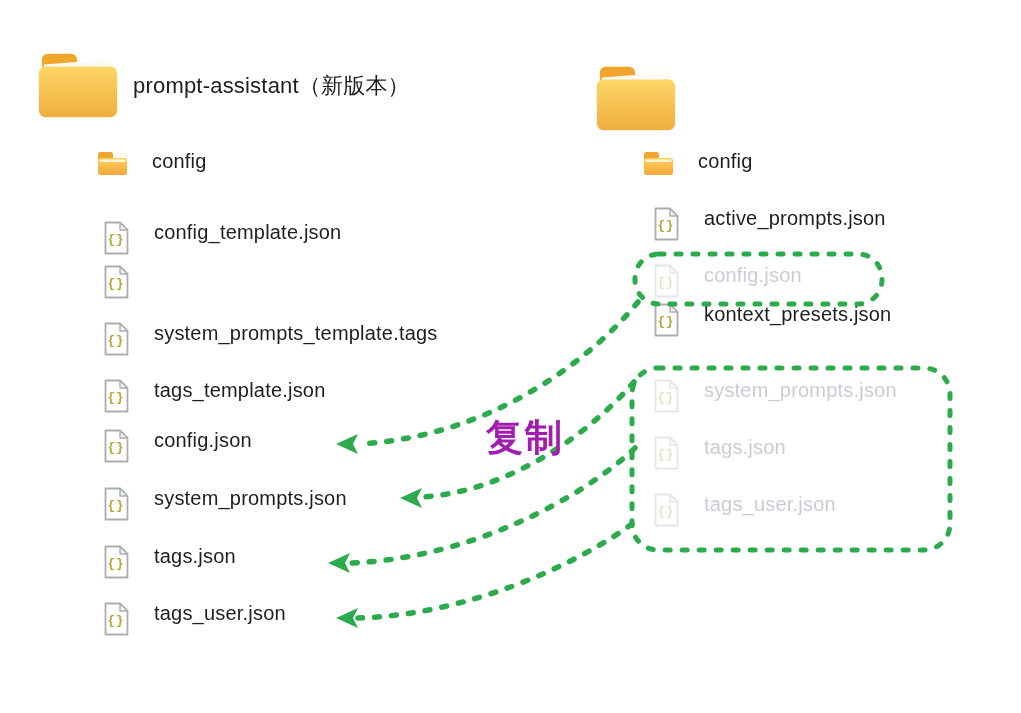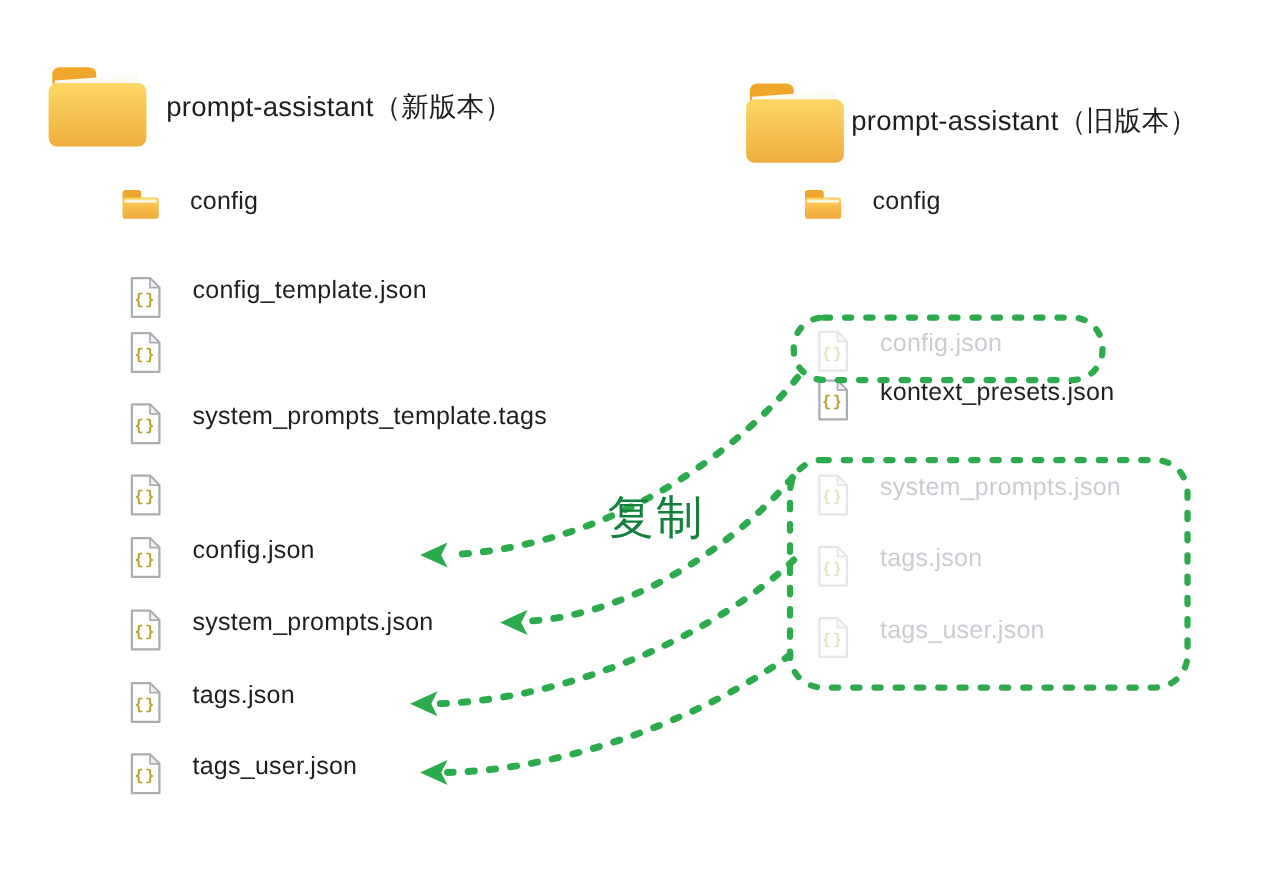--- a/index.html
+++ b/index.html
@@ -41,24 +41,24 @@
   .row.faded .icon-json { opacity: 0.3; }
   .overlay {
     position: absolute;
     left: 0; top: 0;
     width: 1021px; height: 713px;
     pointer-events: none;
   }
   .copy-label {
     position: absolute;
     left: 486px;
-    top: 394px;
+    top: 418px;
     font-size: 37px;
-    font-weight: 400;
-    color: #15803d;
+    font-weight: 700;
+    color: #a21caf;
     letter-spacing: 2px;
     line-height: 40px;
   }
   .defs-holder { position: absolute; width: 0; height: 0; overflow: hidden; }
 </style>
 </head>
 <body>
 
 <svg class="defs-holder" aria-hidden="true">
   <defs>
@@ -116,20 +116,21 @@
   <div class="row" style="left:103px; top:322px;">
     <svg class="icon-json">
         <use href="#icon-json-file"></use>
       </svg>
     <span class="label">system_prompts_template.tags</span>
   </div>
   <div class="row" style="left:103px; top:379px;">
     <svg class="icon-json">
         <use href="#icon-json-file"></use>
       </svg>
+    <span class="label">tags_template.json</span>
   </div>
   <div class="row" style="left:103px; top:429px;">
     <svg class="icon-json">
         <use href="#icon-json-file"></use>
       </svg>
     <span class="label">config.json</span>
   </div>
   <div class="row" style="left:103px; top:487px;">
     <svg class="icon-json">
         <use href="#icon-json-file"></use>
@@ -145,29 +146,34 @@
   <div class="row" style="left:103px; top:602px;">
     <svg class="icon-json">
         <use href="#icon-json-file"></use>
       </svg>
     <span class="label">tags_user.json</span>
   </div>
 
   <svg class="big-folder" style="left:592px; top:59px;">
       <use href="#icon-folder-big"></use>
     </svg>
-  <div class="panel-title" style="left:681px; top:83px;">prompt-assistant（旧版本）</div>
 
   <div class="row" style="left:643px; top:150px;">
     <svg class="icon-folder-sm">
         <use href="#icon-folder-sm"></use>
       </svg>
     <span class="label">config</span>
   </div>
 
+  <div class="row" style="left:653px; top:207px;">
+    <svg class="icon-json">
+        <use href="#icon-json-file"></use>
+      </svg>
+    <span class="label">active_prompts.json</span>
+  </div>
   <div class="row faded" style="left:653px; top:264px;">
     <svg class="icon-json">
         <use href="#icon-json-file"></use>
       </svg>
     <span class="label">config.json</span>
   </div>
   <div class="row" style="left:653px; top:303px;">
     <svg class="icon-json">
         <use href="#icon-json-file"></use>
       </svg>

